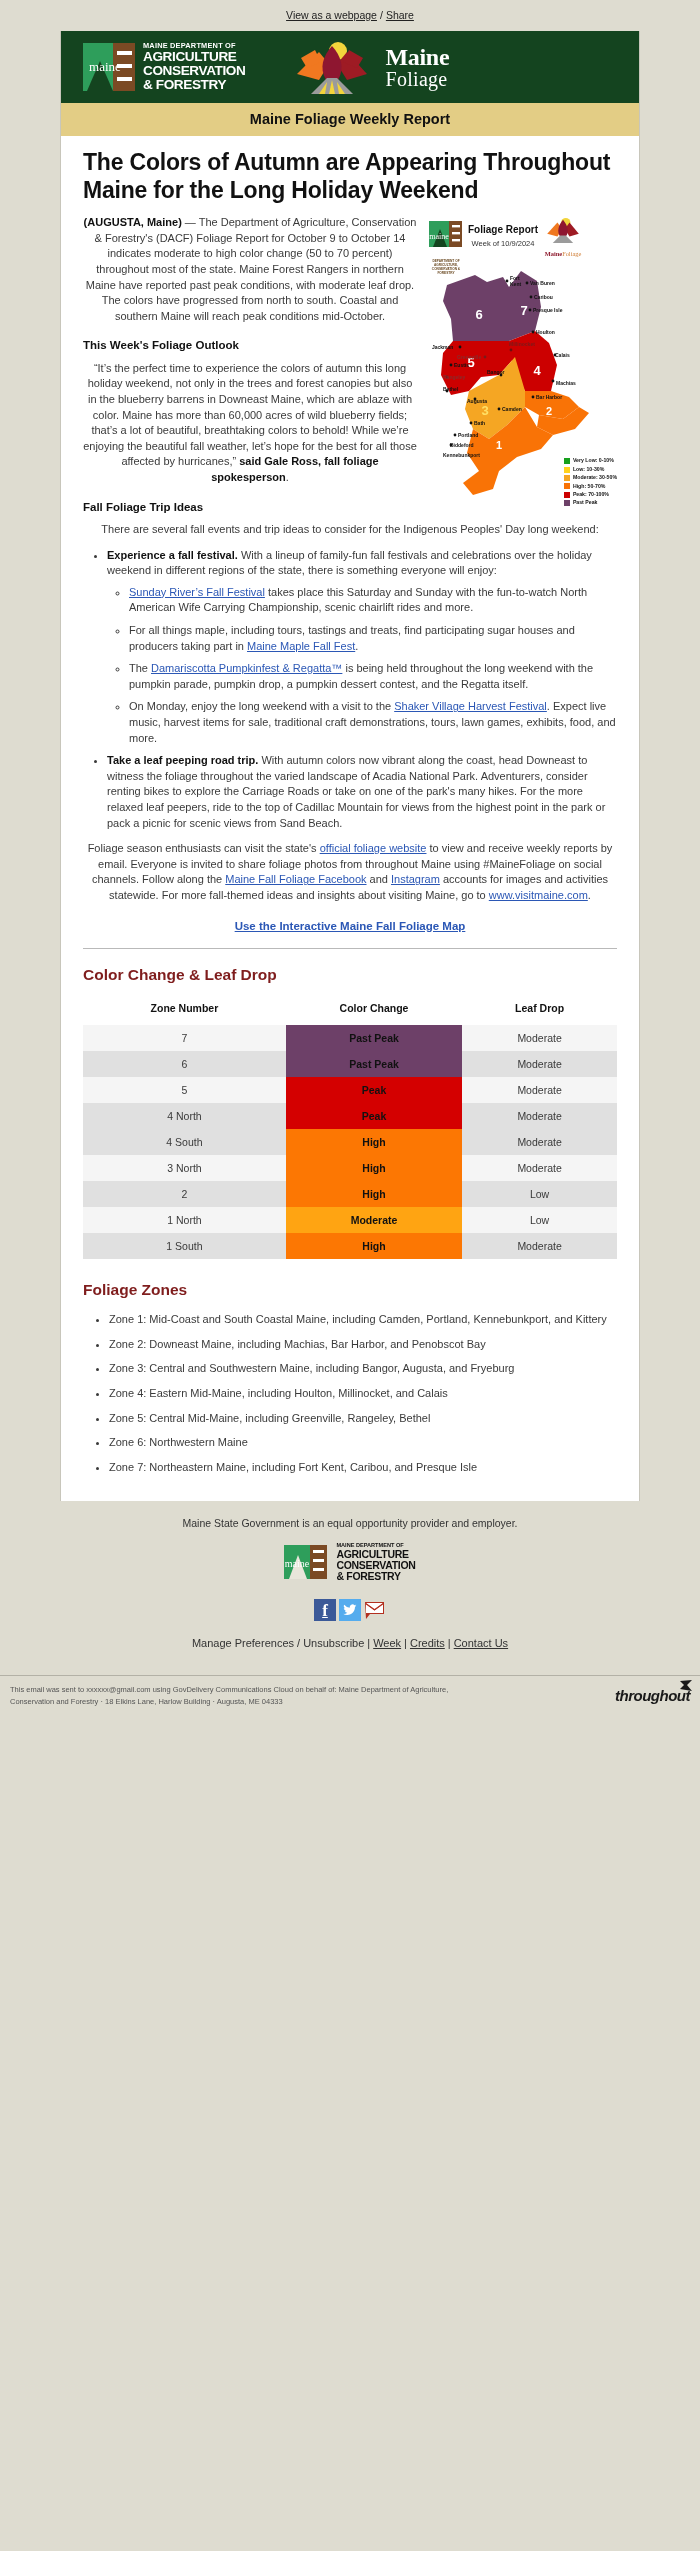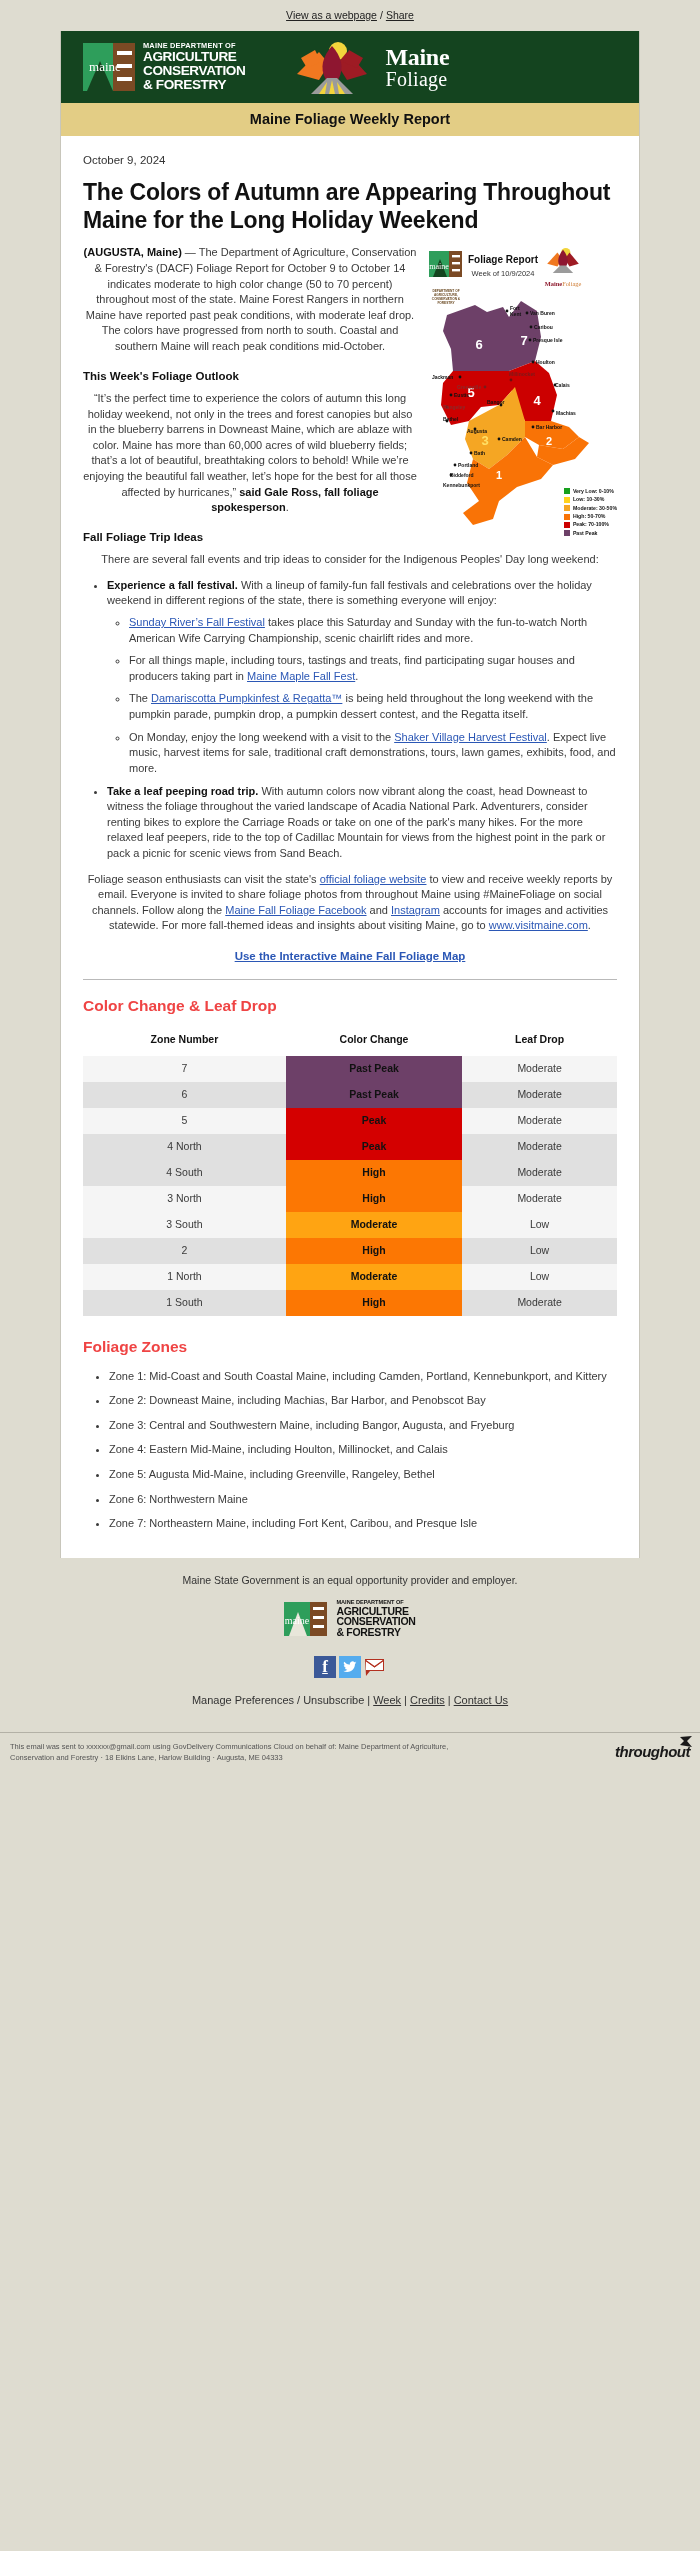--- a/index.html
+++ b/index.html
@@ -114,21 +114,21 @@
   li { margin-bottom:7px; }
   ul ul { margin-top:6px; margin-bottom:2px; padding-left:22px; list-style-type:circle; }
   li b { color:#111; }
 
   .cta { text-align:center; margin:14px 0 4px; }
   .cta a { font-size:11.5px; font-weight:bold; }
 
   hr.rule { border:0; border-top:1px solid #b9b9b9; margin:14px 0 0; }
 
   
-  h2.sect { font-size:15.5px; color:#ef4444; margin:15px 0 11px; font-weight:bold; }
+  h2.sect { font-size:15.5px; color:#7f1d1d; margin:15px 0 11px; font-weight:bold; }
   table.grid { width:100%; border-collapse:collapse; }
   table.grid th {
     font-size:10.5px; color:#111; font-weight:bold; padding:4px 0 9px; text-align:center;
   }
   table.grid td { text-align:center; font-size:10.5px; height:26px; color:#3a3a3a; }
   table.grid td.zone { width:38%; }
   table.grid td.cc { width:33%; font-weight:bold; color:#111; }
   table.grid td.ld { width:29%; }
   tr.odd td.zone, tr.odd td.ld { background:#f5f5f5; }
   tr.even td.zone, tr.even td.ld { background:#e0e0e0; }
@@ -199,21 +199,20 @@
         <div class="m1">Maine</div>
         <div class="m2">Foliage</div>
       </div>
     </div>
   </div>
 
   <div class="titlebar">Maine Foliage Weekly Report</div>
 
   <div class="body-wrap">
 
-    <div class="date">October 9, 2024</div>
     <h1 class="headline">The Colors of Autumn are Appearing Throughout Maine for the Long Holiday Weekend</h1>
 
     <div class="map-float">
       <div class="map-card">
         <div class="map-head">
           <div class="mini-me">
             <svg viewBox="0 0 34 32" width="34" height="32">
               <rect x="0" y="0" width="22" height="26" fill="#2e9e5b"></rect>
               <rect x="20" y="0" width="13" height="26" fill="#7b4a24"></rect>
               <rect x="23" y="4" width="8" height="2.4" fill="#fff"></rect>
@@ -412,25 +411,20 @@
         <tr class="even">
             <td class="zone">4 South</td>
             <td class="cc" style="background:#fc7703">High</td>
             <td class="ld">Moderate</td>
           </tr>
         <tr class="odd">
             <td class="zone">3 North</td>
             <td class="cc" style="background:#fc7703">High</td>
             <td class="ld">Moderate</td>
           </tr>
-        <tr class="odd">
-            <td class="zone">3 South</td>
-            <td class="cc" style="background:#ffa412">Moderate</td>
-            <td class="ld">Low</td>
-          </tr>
         <tr class="even">
             <td class="zone">2</td>
             <td class="cc" style="background:#fc7703">High</td>
             <td class="ld">Low</td>
           </tr>
         <tr class="odd">
             <td class="zone">1 North</td>
             <td class="cc" style="background:#ffa412">Moderate</td>
             <td class="ld">Low</td>
           </tr>
@@ -442,21 +436,21 @@
       </tbody>
     </table>
 
     <div class="zones">
       <h2 class="sect">Foliage Zones</h2>
       <ul>
         <li>Zone 1: Mid-Coast and South Coastal Maine, including Camden, Portland, Kennebunkport, and Kittery</li>
         <li>Zone 2: Downeast Maine, including Machias, Bar Harbor, and Penobscot Bay</li>
         <li>Zone 3: Central and Southwestern Maine, including Bangor, Augusta, and Fryeburg</li>
         <li>Zone 4: Eastern Mid-Maine, including Houlton, Millinocket, and Calais</li>
-        <li>Zone 5: Augusta Mid-Maine, including Greenville, Rangeley, Bethel</li>
+        <li>Zone 5: Central Mid-Maine, including Greenville, Rangeley, Bethel</li>
         <li>Zone 6: Northwestern Maine</li>
         <li>Zone 7: Northeastern Maine, including Fort Kent, Caribou, and Presque Isle</li>
       </ul>
     </div>
 
   </div>
 </div>
 
 <div class="eeo">Maine State Government is an equal opportunity provider and employer.</div>
 

